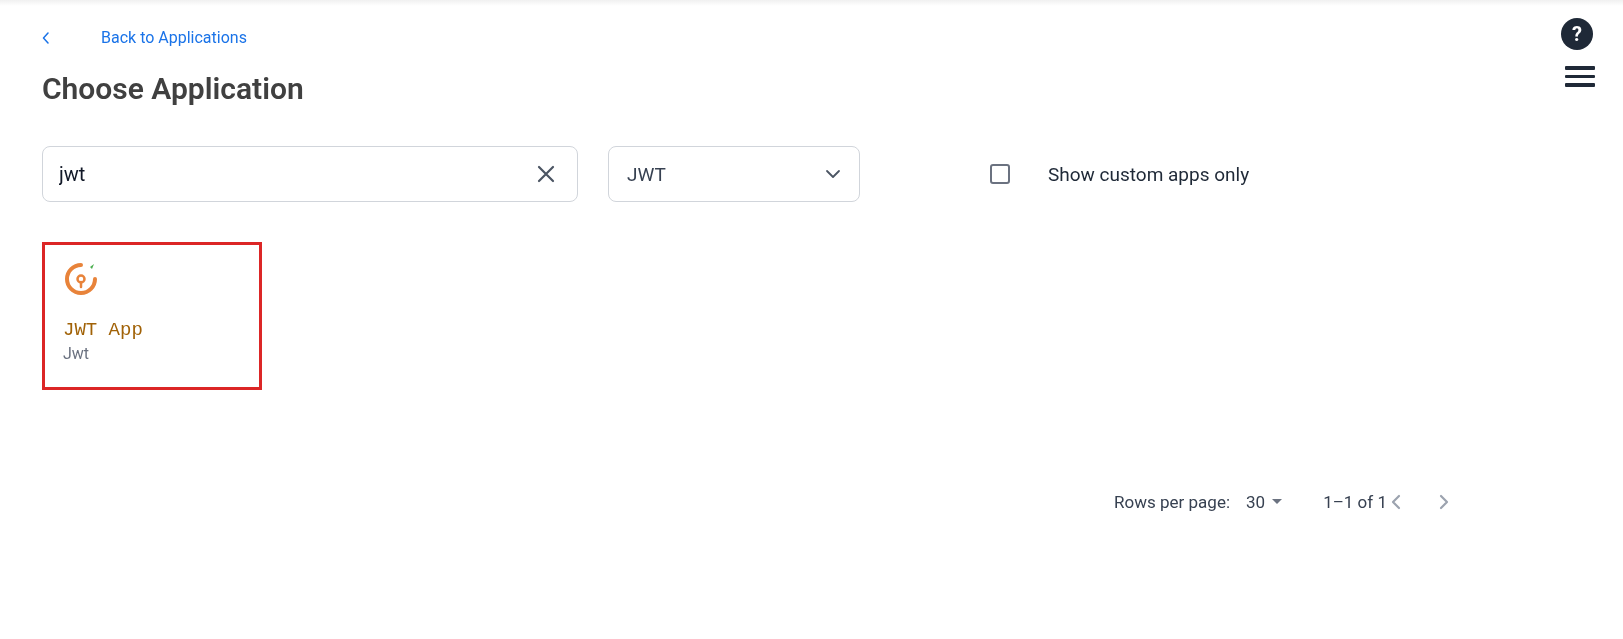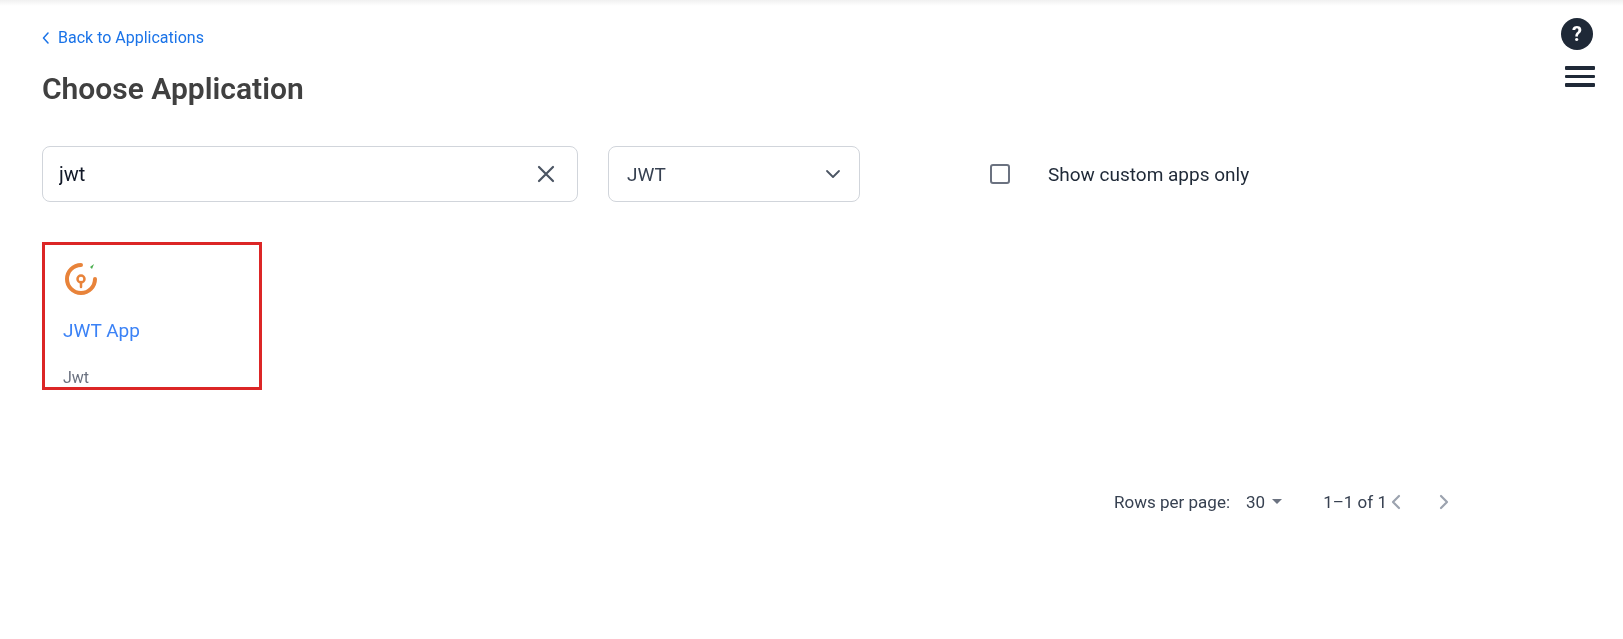--- a/index.html
+++ b/index.html
@@ -28,20 +28,21 @@
     }
     .back-link {
       display: inline-flex;
       align-items: center;
       color: #1a73e8;
       font-size: 16px;
       text-decoration: none;
       cursor: pointer;
       margin-bottom: 24px;
       margin-top: 4px;
+      gap: 43px;
     }
     .back-link svg {
       margin-right: 8px;
     }
     .page-title {
       font-size: 30px;
       font-weight: 600;
       color: #404040;
       margin-bottom: 40px;
     }
@@ -128,22 +129,23 @@
       padding: 16px 18px;
       cursor: pointer;
       display: flex;
       flex-direction: column;
     }
     .card-icon-wrap {
       margin-bottom: 18px;
     }
     .card-title {
       font-size: 19px;
-      color: #3b82f6;
-      margin-bottom: 26px;
+      color: #a16207;
+      margin-bottom: 3px;
+      font-family: Liberation Mono, monospace;
     }
     .card-subtitle {
       font-size: 16px;
       color: #6b7280;
     }
     .help-btn {
       position: absolute;
       top: 18px;
       right: 30px;
       width: 32px;

